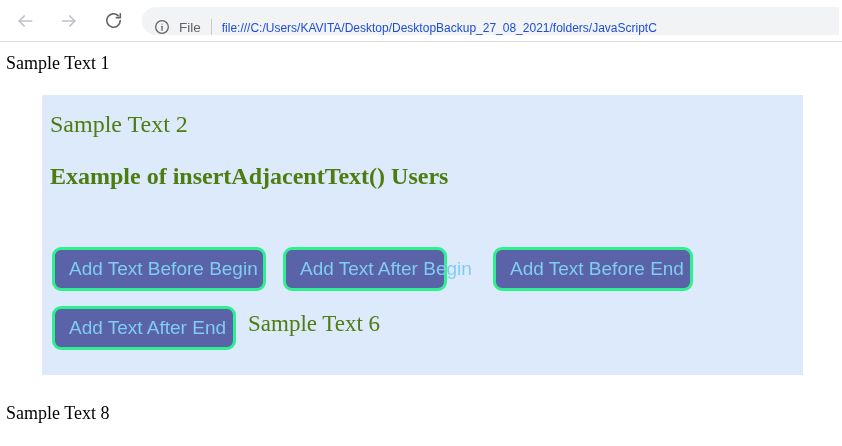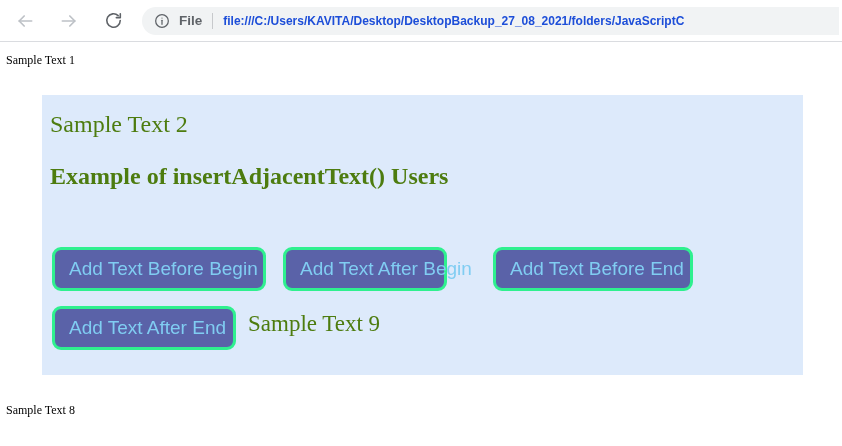--- a/index.html
+++ b/index.html
@@ -44,24 +44,23 @@
   .nav-btn svg { display: block; }
 
   #omnibox {
     flex: 1 1 auto;
     height: 28px;
     margin-left: 14px;
     margin-right: 3px;
     background: #f1f3f4;
     border-radius: 14px 0 0 14px;
     display: flex;
-    align-items: center;
+    align-items: flex-end;
     overflow: hidden;
     min-width: 0;
-    font-weight: bold;
   }
   #site-info-icon {
     flex: 0 0 auto;
     margin-left: 12px;
     display: flex;
     align-items: center;
   }
   #omnibox-scheme-label {
     flex: 0 0 auto;
     margin-left: 9px;
@@ -92,21 +91,21 @@
     position: absolute;
     left: 0;
     top: 42px;
     width: 842px;
     height: 404px;
     background: #ffffff;
   }
 
   .page-paragraph {
     font-family: "Liberation Serif", serif;
-    font-size: 12px;
+    font-size: 18px;
     color: #000000;
     margin: 0;
     padding: 0;
     white-space: nowrap;
   }
   #sample-text-1 {
     position: absolute;
     left: 6px;
     top: 11px;
   }
@@ -229,17 +228,17 @@
     <h2 class="heading-text" id="demo-title">Example of insertAdjacentText() Users</h2>
 
     <button class="action-button" id="btn-before-begin">Add Text Before Begin</button>
 
     <button class="action-button" id="btn-after-begin">Add Text After Begin</button>
 
     <button class="action-button" id="btn-before-end">Add Text Before End</button>
 
     <button class="action-button" id="btn-after-end">Add Text After End</button>
 
-    <span class="heading-text" id="sample-text-3">Sample Text 9</span>
+    <span class="heading-text" id="sample-text-3">Sample Text 6</span>
   </div>
 
   <p class="page-paragraph" id="sample-text-4">Sample Text 8</p>
 </div>
 
 </body></html>

